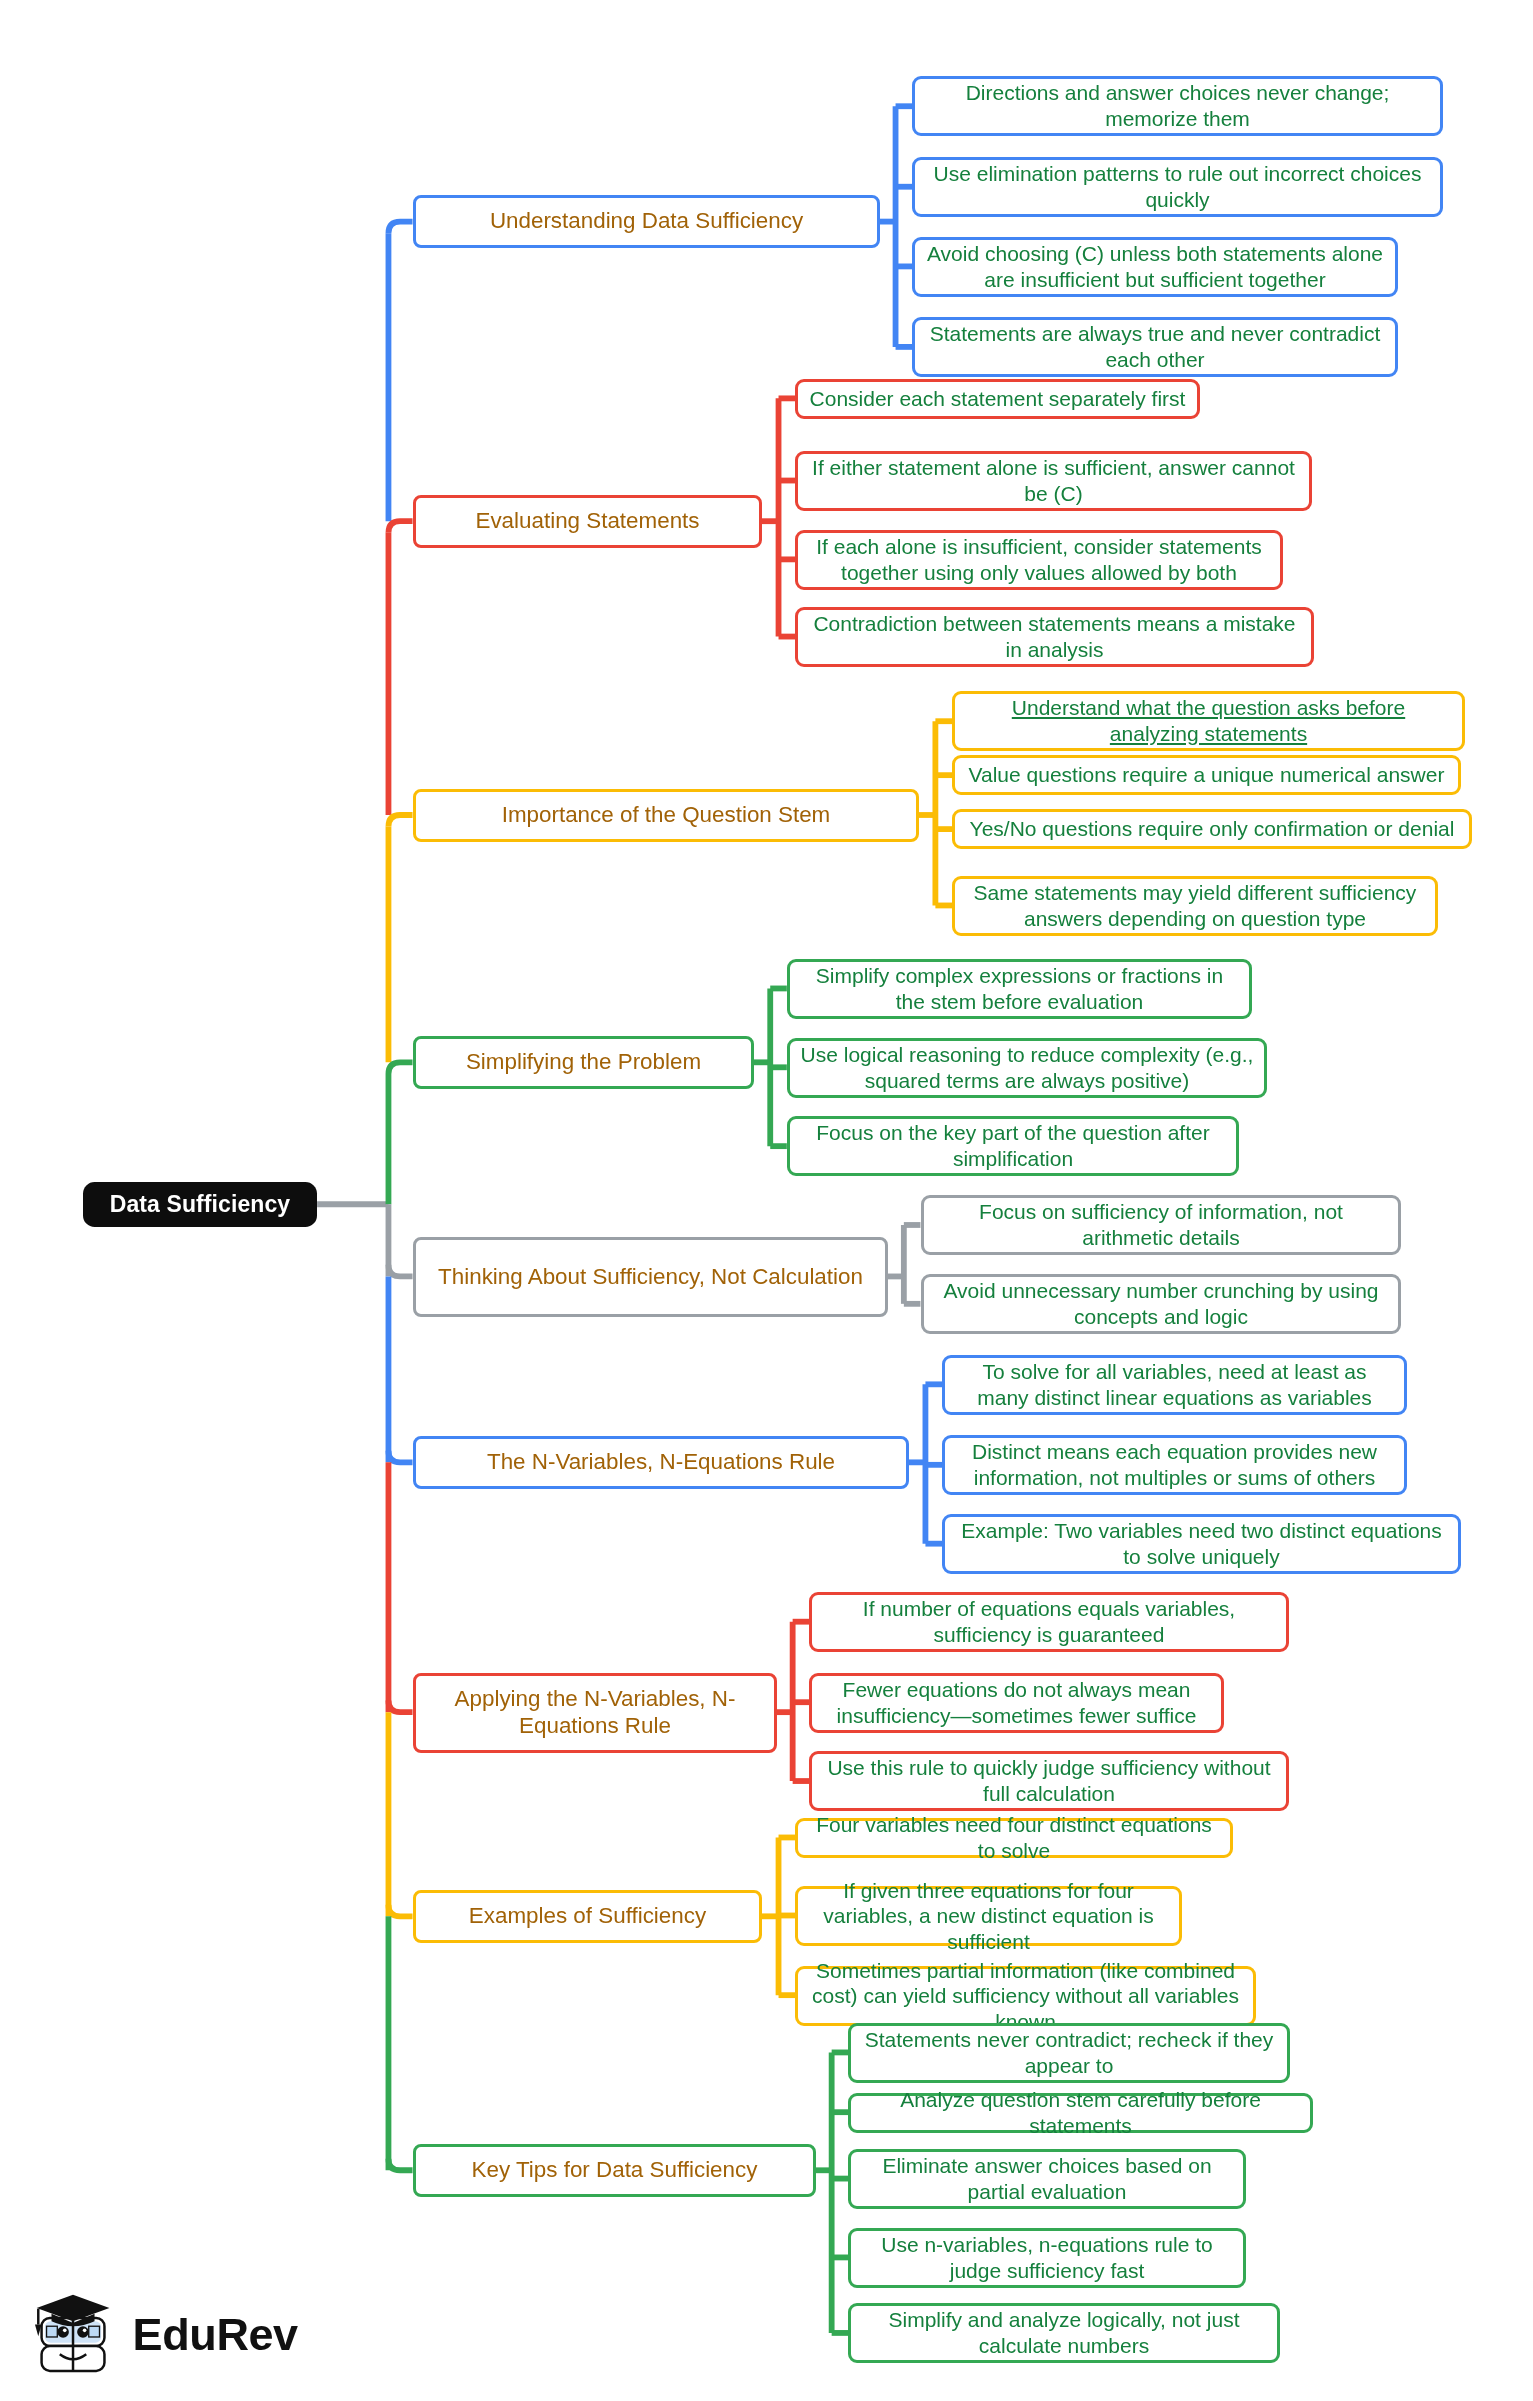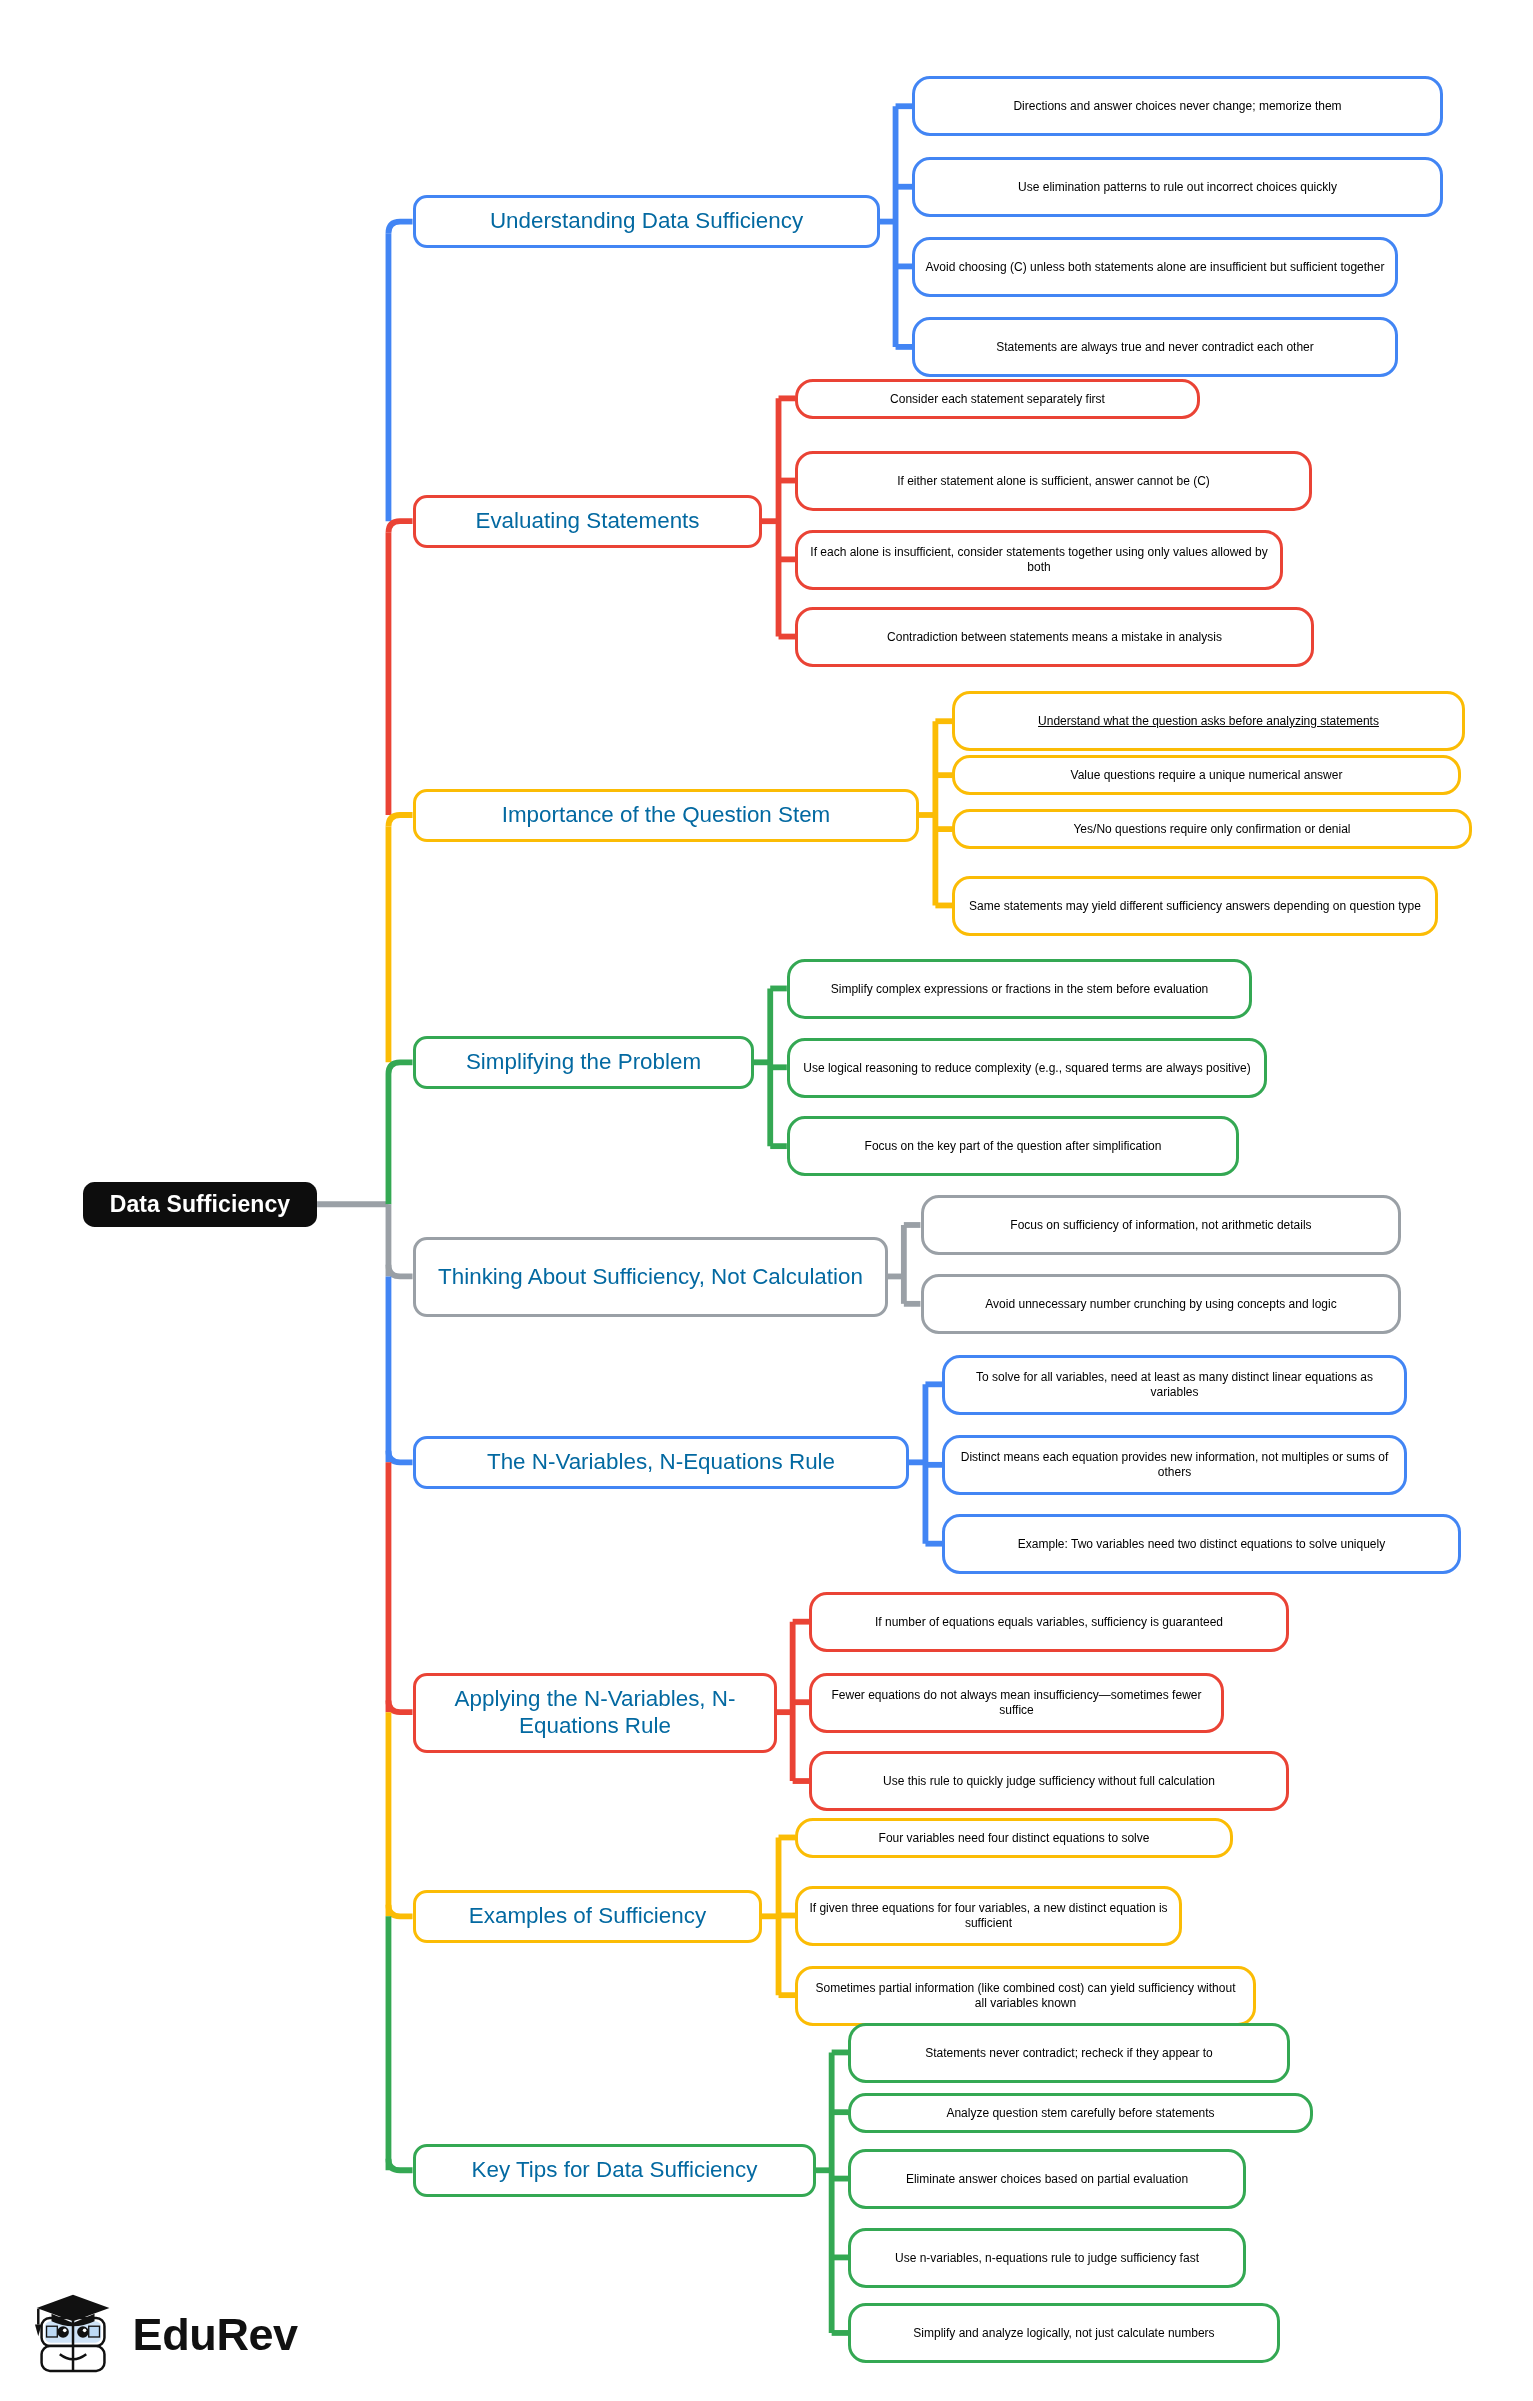--- a/index.html
+++ b/index.html
@@ -34,31 +34,31 @@
     background: #0d0d0d;
     color: #ffffff;
     font-weight: bold;
     font-size: 23px;
     border-radius: 11.6px;
     padding: 0 0;
     letter-spacing: 0.1px;
   }
   .branch-node {
     border: 3.3px solid #888;
-    border-radius: 14px;
+    border-radius: 8px;
     font-size: 22.4px;
-    color: #0369a1;
+    color: #a16207;
     padding: 3.3px 11.6px;
     line-height: 1.2;
   }
   .leaf-node {
     border: 3.3px solid #888;
-    border-radius: 18px;
-    font-size: 12px;
-    color: #000000;
+    border-radius: 9px;
+    font-size: 21px;
+    color: #15803d;
     padding: 2.5px 10px;
     line-height: 1.22;
   }
   .node-text { display: block; width: 100%; }
 
   
   #logo {
     position: absolute;
     left: 30px;
     top: 2284px;

